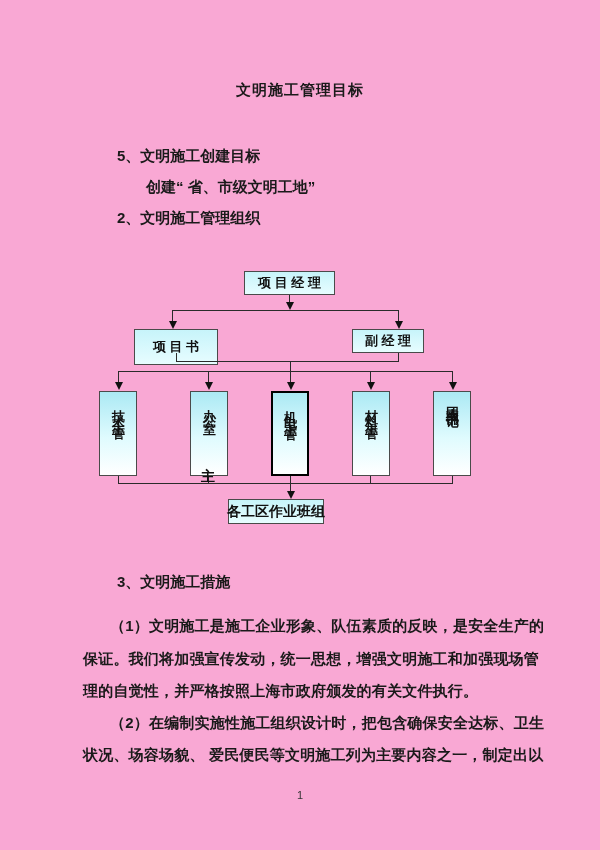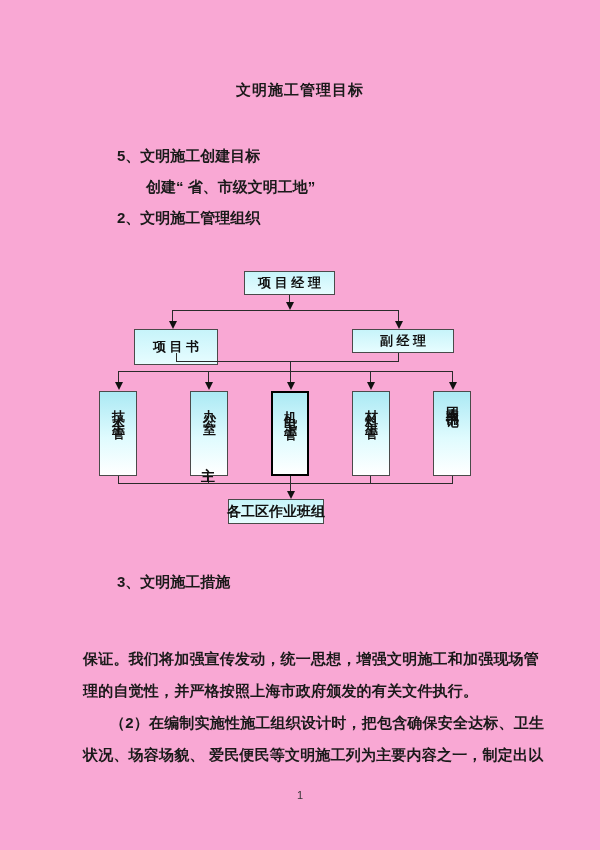--- a/index.html
+++ b/index.html
@@ -89,21 +89,21 @@
 
     <div class="vline" style="left:289px;top:295px;height:8px;"></div>
     <div class="arrow-down" style="left:290px;top:302px;"></div>
     <div class="hline" style="left:172px;top:310px;width:227px;"></div>
     <div class="vline" style="left:172px;top:310px;height:12px;"></div>
     <div class="arrow-down" style="left:173px;top:321px;"></div>
     <div class="vline" style="left:398px;top:310px;height:12px;"></div>
     <div class="arrow-down" style="left:399px;top:321px;"></div>
 
     <div class="obox" style="left:134px;top:329px;width:84px;height:36px;">项 目 书</div>
-    <div class="obox" style="left:352px;top:329px;width:102px;height:24px;">副 经 理</div>
+    <div class="obox" style="left:352px;top:329px;width:72px;height:24px;">副 经 理</div>
 
     <div class="vline" style="left:176px;top:353px;height:8px;"></div>
     <div class="vline" style="left:398px;top:353px;height:8px;"></div>
     <div class="hline" style="left:176px;top:361px;width:223px;"></div>
     <div class="vline" style="left:290px;top:361px;height:10px;"></div>
     <div class="hline" style="left:118px;top:371px;width:335px;"></div>
 
     <div class="vline" style="left:118px;top:371px;height:12px;"></div>
     <div class="arrow-down" style="left:119px;top:382px;"></div>
     <div class="vline" style="left:208px;top:371px;height:12px;"></div>
@@ -140,20 +140,21 @@
     <div class="vline" style="left:452px;top:476px;height:7px;"></div>
     <div class="hline" style="left:118px;top:483px;width:335px;"></div>
     <div class="vline" style="left:290px;top:483px;height:9px;"></div>
     <div class="arrow-down" style="left:291px;top:491px;"></div>
 
     <div class="obox" style="left:228px;top:499px;width:96px;height:25px;font-size:14px;">各工区作业班组</div>
   </div>
 
   <div class="abs heading" style="left:117px;top:573px;">3、文明施工措施</div>
 
+  <div class="abs bodyline" style="left:110px;top:617px;">（1）文明施工是施工企业形象、队伍素质的反映，是安全生产的</div>
   <div class="abs bodyline" style="left:83px;top:650px;">保证。我们将加强宣传发动，统一思想，增强文明施工和加强现场管</div>
   <div class="abs bodyline" style="left:83px;top:682px;">理的自觉性，并严格按照上海市政府颁发的有关文件执行。</div>
 
   <div class="abs bodyline" style="left:110px;top:714px;">（2）在编制实施性施工组织设计时，把包含确保安全达标、卫生</div>
   <div class="abs bodyline" style="left:83px;top:746px;">状况、场容场貌、 爱民便民等文明施工列为主要内容之一，制定出以</div>
 
   <div class="abs page-num">1</div>
 
 </div>
 

